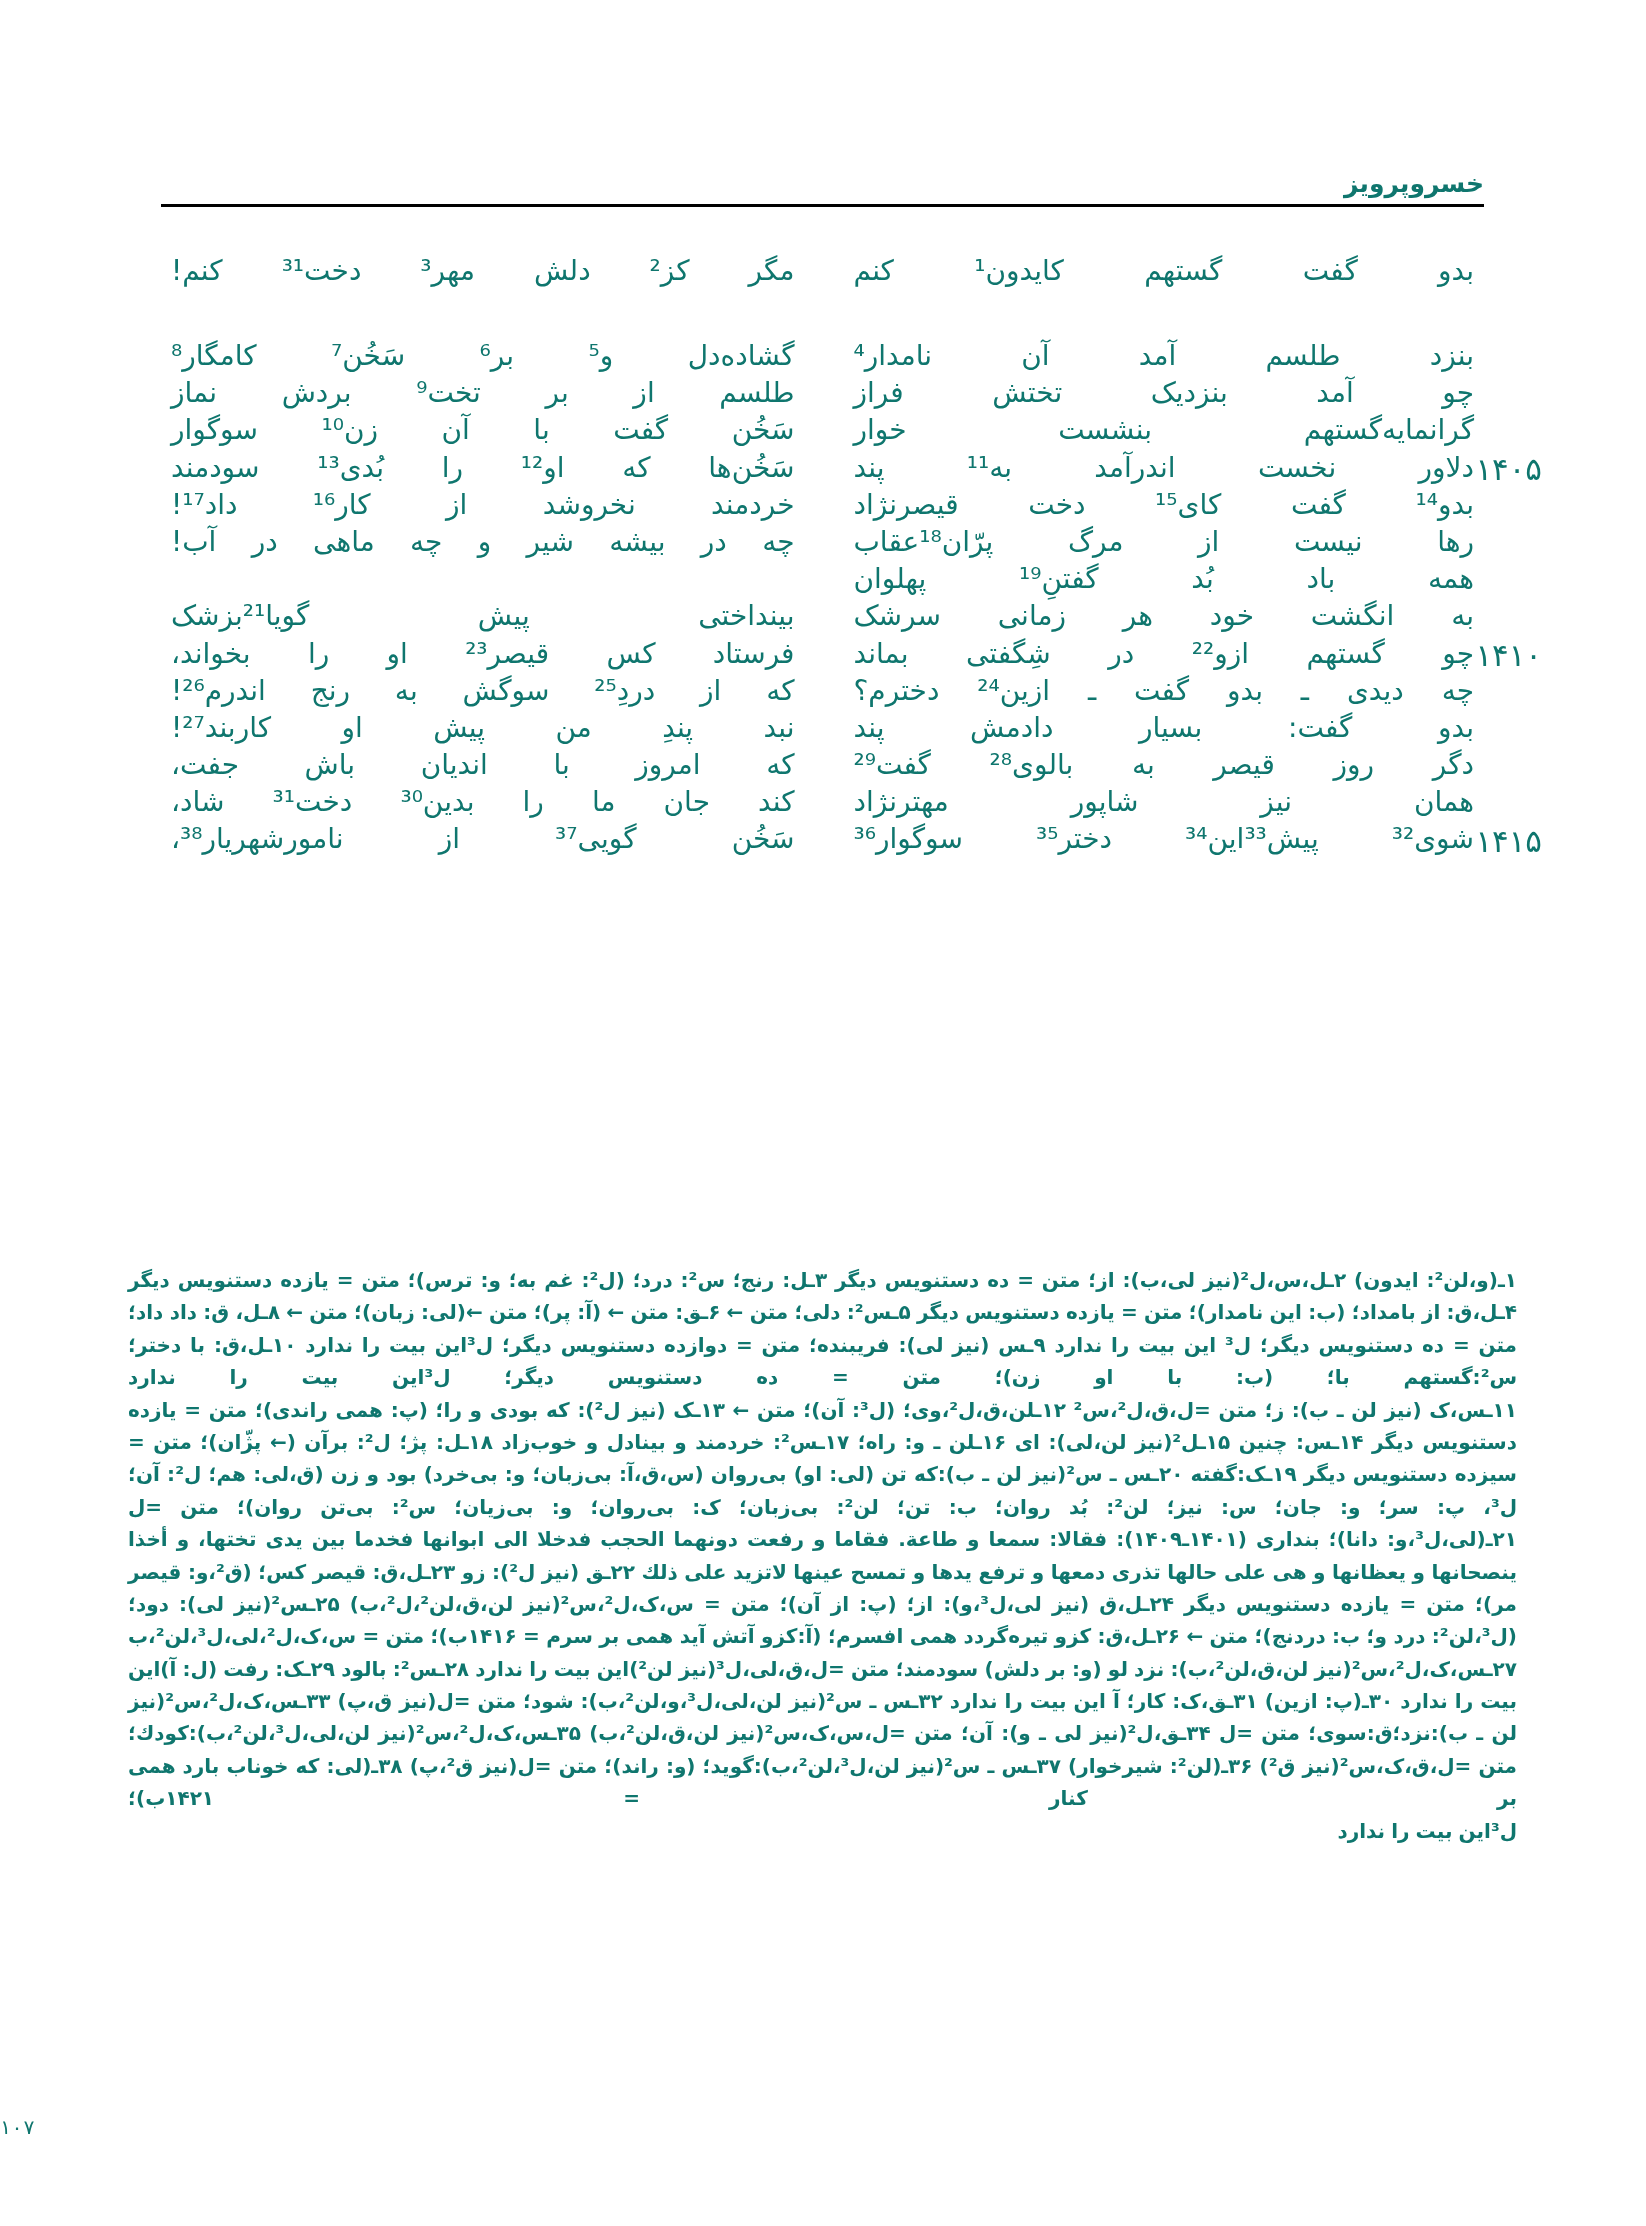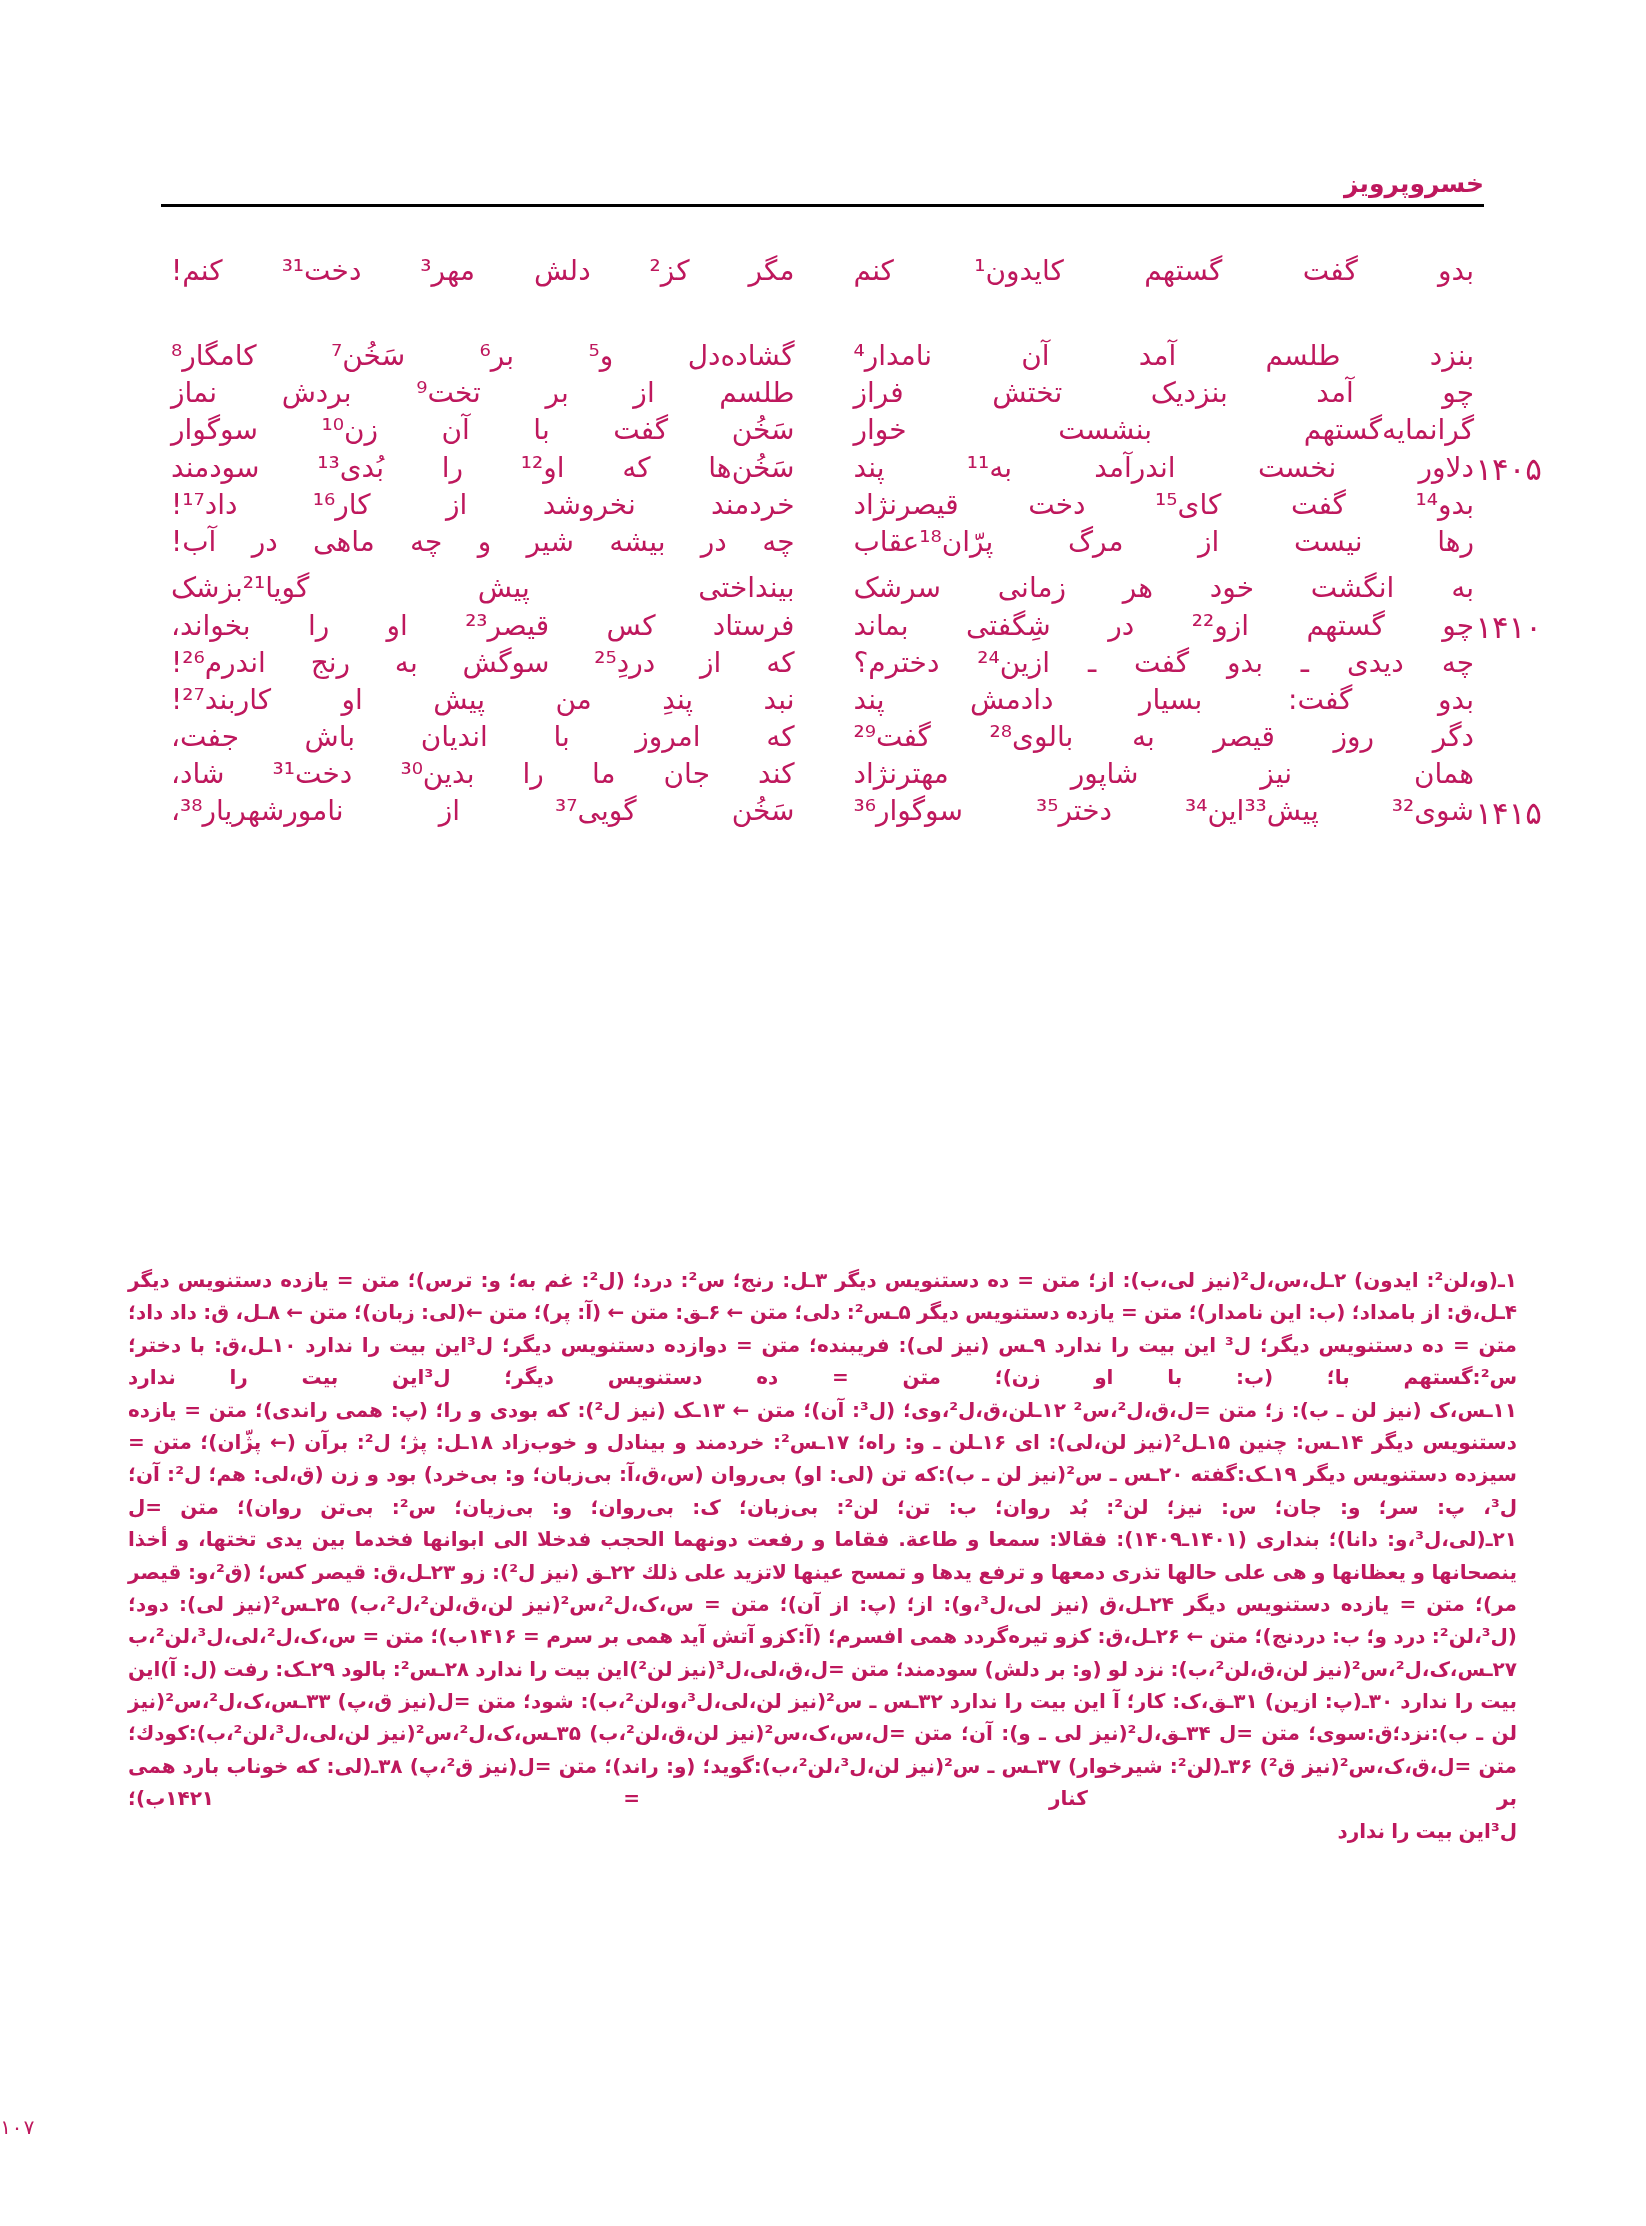--- a/index.html
+++ b/index.html
@@ -8,21 +8,21 @@
     padding: 0;
     background: #ffffff;
   }
   .page {
     position: relative;
     width: 1647px;
     height: 2226px;
     background: #ffffff;
     margin: 0 auto;
     font-family: "DejaVu Sans", "Liberation Sans", sans-serif;
-    color: #be185d;
+    color: #0f766e;
     overflow: hidden;
     direction: rtl;
   }
 
   
   .runhead-block {
     position: absolute;
     top: 171px;
     right: 162px;
     left: 162px;
@@ -212,20 +212,24 @@
         <span class="vnum"></span>
         <span class="txt">رها نیست از مرگ پرّان¹⁸عقاب</span>
       </div>
       <div class="hemi hemi-b">
         <span class="txt">چه در بیشه شیر و چه ماهی در آب!</span>
       </div>
     </div>
     <div class="gap-med"></div>
 
     <div class="couplet">
+      <div class="hemi hemi-a">
+        <span class="vnum"></span>
+        <span class="txt">همه باد بُد گفتنِ¹⁹ پهلوان</span>
+      </div>
     </div>
     <div class="gap-med"></div>
 
     <div class="couplet">
       <div class="hemi hemi-a">
         <span class="vnum"></span>
         <span class="txt">به انگشت خود هر زمانی سرشک</span>
       </div>
       <div class="hemi hemi-b">
         <span class="txt">بینداختی پیش گویا²¹بزشک</span>

